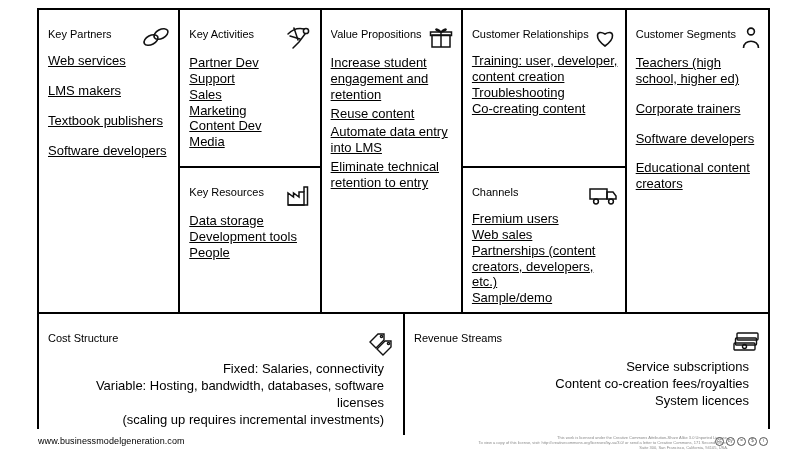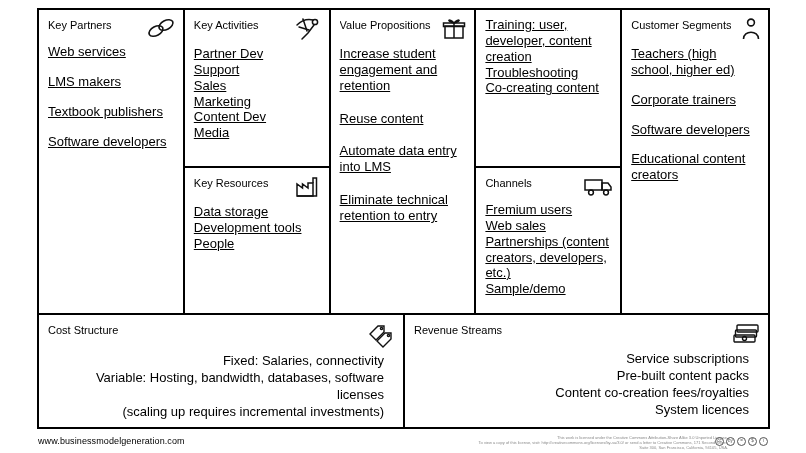--- a/index.html
+++ b/index.html
@@ -4,29 +4,29 @@
 <style>
   * { margin:0; padding:0; box-sizing:border-box; }
   html,body { width:806px; height:453px; background:#fff; font-family:"Liberation Sans", sans-serif; color:#000; }
   .page { position:relative; width:806px; height:453px; background:#fff; overflow:hidden; }
   .canvas { position:absolute; left:37px; top:8px; width:733px; height:421px; border:2px solid #000; display:flex; flex-direction:column; background:#fff; }
   .top { display:grid; grid-template-columns:repeat(5,1fr); height:304px; }
   .colpair { display:flex; flex-direction:column; }
   .bordR { border-right:2px solid #000; }
   .sub-top { height:158px; border-bottom:2px solid #000; }
   .sub-bottom { flex:1;border-radius:19px; }
-  .block { position:relative; padding:7px 7px 6px 9px; overflow:hidden; background:#fff; }
+  .block { position:relative; padding:16px 7px 6px 9px; overflow:hidden; background:#fff; }
   .block-head { display:flex; justify-content:space-between; align-items:flex-start; margin-bottom:5px; }
   .block-title { font-size:11px; white-space:nowrap; overflow:hidden; padding-top:2px; }
   .icon { flex:0 0 auto; margin-left:3px; }
   .icon svg { display:block; }
   .items { font-size:13px; line-height:1.22;text-decoration:underline; }
   .items .item { }
   .items.gap .item + .item { margin-top:14px; }
-  .items.vp .item + .item { margin-top:17px; }
+  .items.vp .item + .item { margin-top:3px; }
   .bottom { flex:1; display:grid; grid-template-columns:366px 1fr; border-top:2px solid #000; }
   .centered { text-align:right; font-size:13px; line-height:1.3; margin-top:1px; padding:0 12px; }
   .footer-url { position:absolute; left:38px; top:436px; font-size:9px; letter-spacing:0.1px; }
   .license { position:absolute; right:78px; top:435px; width:250px; text-align:right; font-size:4px; line-height:1.25; color:#8a8a8a; }
   .badges { position:absolute; right:38px; top:437px; display:flex; gap:2px; align-items:center; }
   .badge { width:9px; height:9px; border:1px solid #555; border-radius:50%; font-size:4.5px; color:#555; display:flex; align-items:center; justify-content:center; line-height:1; }
 </style>
 </head>
 <body>
 
@@ -118,20 +118,28 @@
         <div class="items vp">
             <div class="item">Increase student engagement and retention</div>
             <div class="item">Reuse content</div>
             <div class="item">Automate data entry into LMS</div>
             <div class="item">Eliminate technical retention to entry</div>
           </div>
       </div>
 
       <div class="colpair bordR">
         <div class="block sub-top">
+          <div class="block-head">
+            <span class="block-title">Customer Relationships</span>
+            <span class="icon">
+              <svg width="26" height="22" viewBox="0 0 26 22">
+                <path d="M13 20 C2 12 4 3 13 8 C22 3 24 12 13 20 Z" fill="none" stroke="#111" stroke-width="1.6"></path>
+              </svg>
+            </span>
+          </div>
           <div class="items">
               <div class="item">Training: user, developer, content creation</div>
               <div class="item">Troubleshooting</div>
               <div class="item">Co-creating content</div>
             </div>
         </div>
         <div class="block sub-bottom">
           <div class="block-head">
             <span class="block-title">Channels</span>
             <span class="icon">
@@ -208,21 +216,20 @@
               <rect x="6" y="3" width="21" height="7" rx="1"></rect>
               <rect x="4.5" y="8" width="21" height="7" rx="1"></rect>
               <rect x="3" y="13" width="21" height="7" rx="1"></rect>
               <circle cx="13.5" cy="16.5" r="2"></circle>
             </g>
               </svg>
           </span>
         </div>
         <div class="centered">
             <div class="item">Service subscriptions</div>
-            <div class="item">Pre-built content packs</div>
             <div class="item">Content co-creation fees/royalties</div>
             <div class="item">System licences</div>
           </div>
       </div>
 
     </div>
   </div>
 
   <div class="footer-url">www.businessmodelgeneration.com</div>
 

